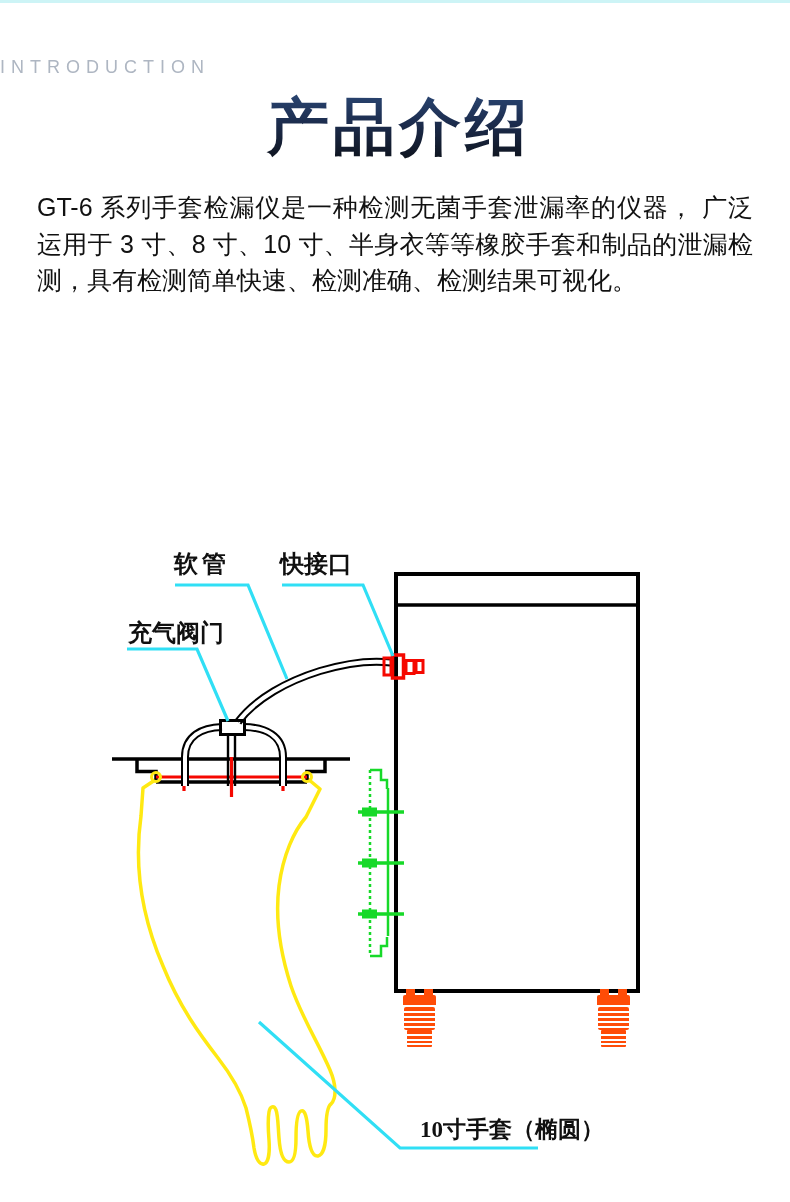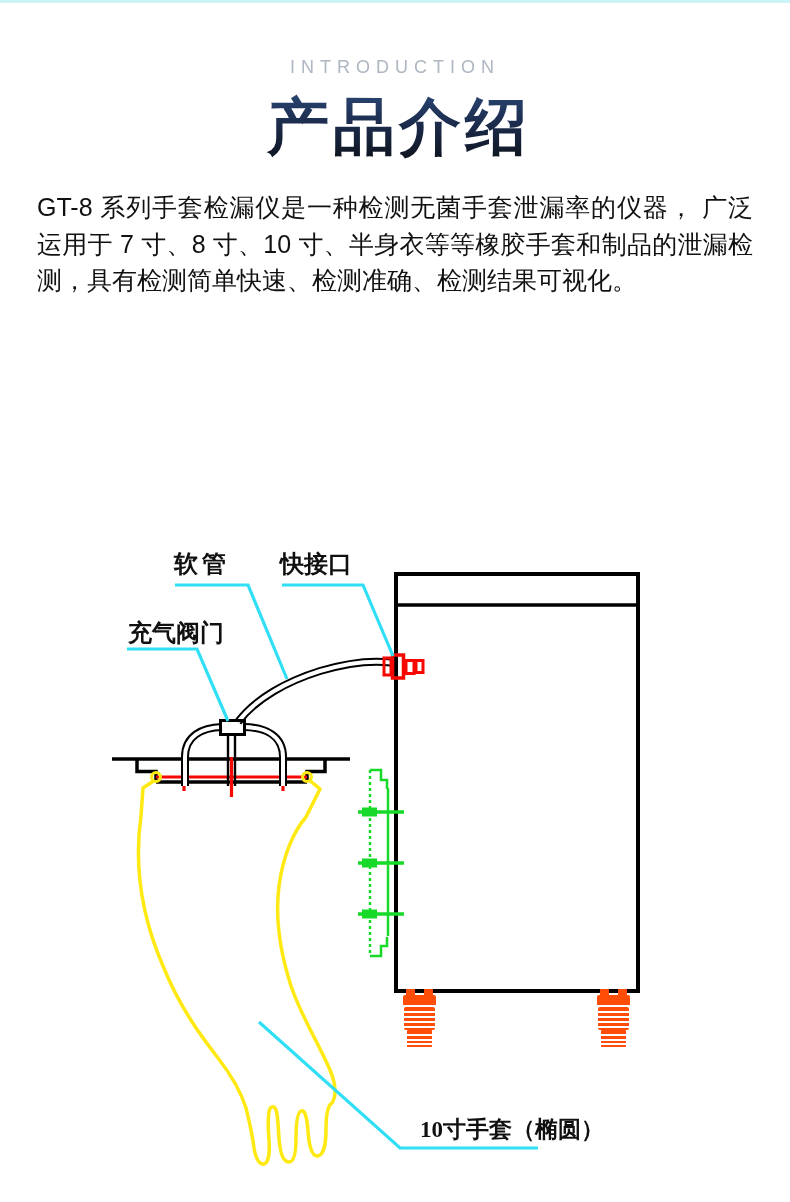--- a/index.html
+++ b/index.html
@@ -6,21 +6,21 @@
     --top-bar:#cdf4f6; --eyebrow-text:#aeb6c2;
     --title-gradient-top:#2c4a79; --title-gradient-bottom:#0b0e13;
     --body-text:#111111; --leader-line:#30dff5; --outline-black:#000000;
     --glove-yellow:#ffe912; --hinge-green:#17d929; --caster-orange:#ff4c07;
     --seal-red:#f50800;
   }
   html,body{margin:0;padding:0;background:#ffffff;}
   .page{position:relative;width:790px;height:1202px;background:#fff;overflow:hidden;
         font-family:"Liberation Sans",sans-serif;}
   .top-bar{position:absolute;top:0;left:0;width:100%;height:3px;background:var(--top-bar);}
-  .eyebrow{position:absolute;top:57px;left:0;width:100%;text-align:center;
+  .eyebrow{position:absolute;top:57px;left:0;width:100%;text-align:left;
            font-size:18px;letter-spacing:6px;color:var(--eyebrow-text);font-weight:400;}
   .title{position:absolute;top:83px;left:0;width:100%;text-align:center;
          font-size:62px;font-weight:900;letter-spacing:4px;line-height:1.3;
          background:linear-gradient(180deg,var(--title-gradient-top) 0%,#1c2c4d 45%,var(--title-gradient-bottom) 100%);
          -webkit-background-clip:text;background-clip:text;color:transparent;}
   .intro{position:absolute;top:189px;left:37px;width:716px;color:var(--body-text);
          font-size:25px;line-height:36.5px;text-align:justify;text-justify:inter-character;}
   .intro p{margin:0;}
   .diagram{position:absolute;top:530px;left:0;}
   
@@ -41,21 +41,21 @@
 
 <div class="page">
 
   <div class="top-bar"></div>
 
   <div class="eyebrow">INTRODUCTION</div>
 
   <h1 class="title" style="margin:4px;">产品介绍</h1>
 
   <div class="intro">
-    <p>GT-8 系列手套检漏仪是一种检测无菌手套泄漏率的仪器， 广泛运用于 7 寸、8 寸、10 寸、半身衣等等橡胶手套和制品的泄漏检测，具有检测简单快速、检测准确、检测结果可视化。</p>
+    <p>GT-6 系列手套检漏仪是一种检测无菌手套泄漏率的仪器， 广泛运用于 3 寸、8 寸、10 寸、半身衣等等橡胶手套和制品的泄漏检测，具有检测简单快速、检测准确、检测结果可视化。</p>
   </div>
 
   <svg class="diagram" width="790" height="672" viewBox="0 530 790 672" xmlns="http://www.w3.org/2000/svg">
 
     <g>
       <rect x="396" y="574" width="242" height="417" fill="#ffffff" class="k" stroke-width="4"></rect>
       <path class="k" stroke-width="3.5" d="M396,605 H638"></path>
     </g>
 
     <g>

